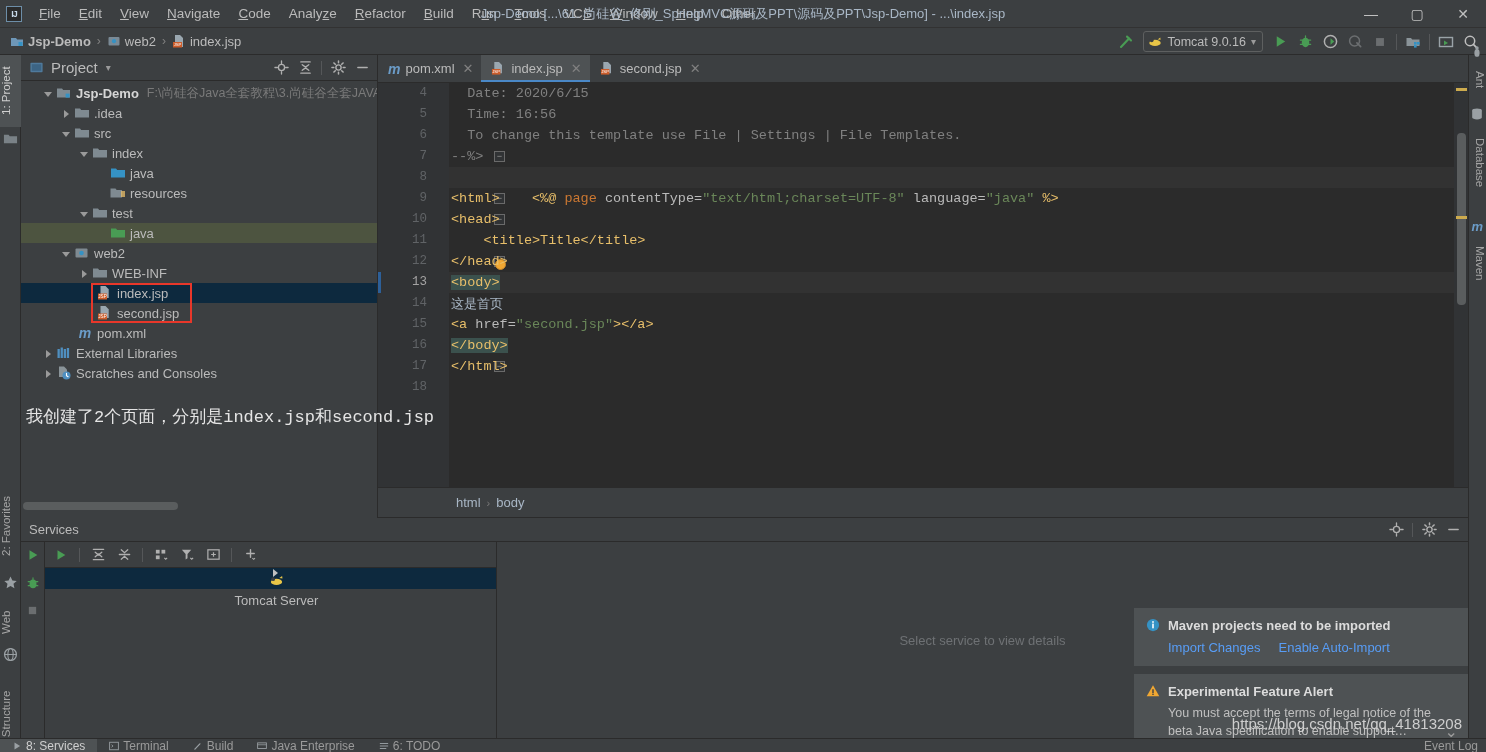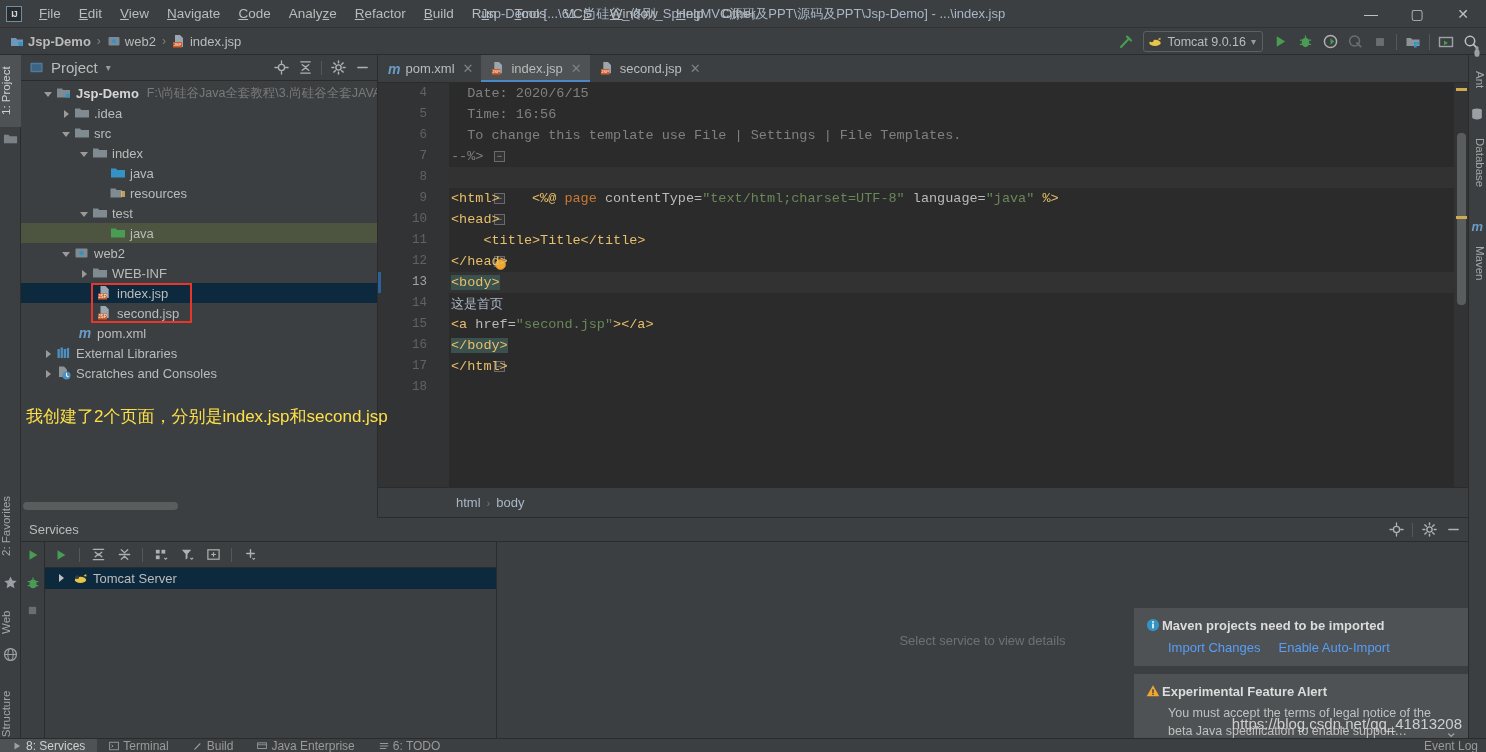--- a/index.html
+++ b/index.html
@@ -147,22 +147,22 @@
   .tlabel { }
   .tlabel.bold { font-weight: bold; color: #d6d6d6; }
   .tpath { color: #7a7a7a; font-size: 12.5px; margin-left: 8px; }
 
   .redbox {
     position: absolute; left: 70px; top: 228px; width: 101px; height: 40px;
     border: 2px solid #e8372a; pointer-events: none; z-index: 5;
   }
   .annot {
     position: absolute; left: 26px; top: 405px;
-    color: #fde047; font-size: 17px;
-    font-family: Liberation Sans, sans-serif;
+    color: #e5e5e5; font-size: 17px;
+    font-family: Liberation Mono, monospace;
     white-space: nowrap; z-index: 6;
   }
   .proj-hscroll {
     position: absolute; left: 2px; bottom: 8px; width: 352px; height: 8px;
   }
   .proj-hscroll i {
     display: block; width: 155px; height: 8px; background: #5a5d5e;
     border-radius: 4px;
   }
 
@@ -276,38 +276,38 @@
   }
   .svc-tb-btn {
     width: 24px; height: 22px; display: flex; align-items: center;
     justify-content: center;
   }
   .svc-tb-div { width: 1px; height: 14px; background: #555759; margin: 0 4px; }
   .svc-row {
     height: 21px; display: flex; align-items: center; gap: 5px;
     padding-left: 12px; font-size: 13px; color: #bbbbbb;
   }
-  .svc-row.sel { background: #0d293e; }
+  .svc-row.sel { background: #0d293e; flex-direction: column; }
   .svc-detail {
     flex: 1; position: relative; display: flex;
     align-items: center; justify-content: center;
   }
   .svc-empty { color: #6e7174; font-size: 13px; }
 
   
   .notifs {
     position: absolute; right: 0px; top: 66px; width: 334px;
   }
   .notif {
     background: #4e5254; padding: 9px 12px 11px 12px; margin-bottom: 8px;
     position: relative;
   }
   .notif-title {
     color: #dcdcdc; font-size: 13px; font-weight: bold;
-    margin-left: 16px; line-height: 17px;
+    margin-left: 22px; line-height: 17px;
   }
   .notif-icon { position: absolute; left: 12px; top: 10px; width: 14px; height: 14px; }
   .notif-links { margin-left: 22px; margin-top: 6px; display: flex; gap: 18px; }
   .notif-link { color: #589df6; font-size: 13px; }
   .notif-body {
     color: #c0c0c0; font-size: 12.5px; margin-left: 22px; margin-top: 4px;
     line-height: 18px;
   }
   .notif-chev { position: absolute; right: 10px; bottom: 10px; color: #9a9a9a; }
 

